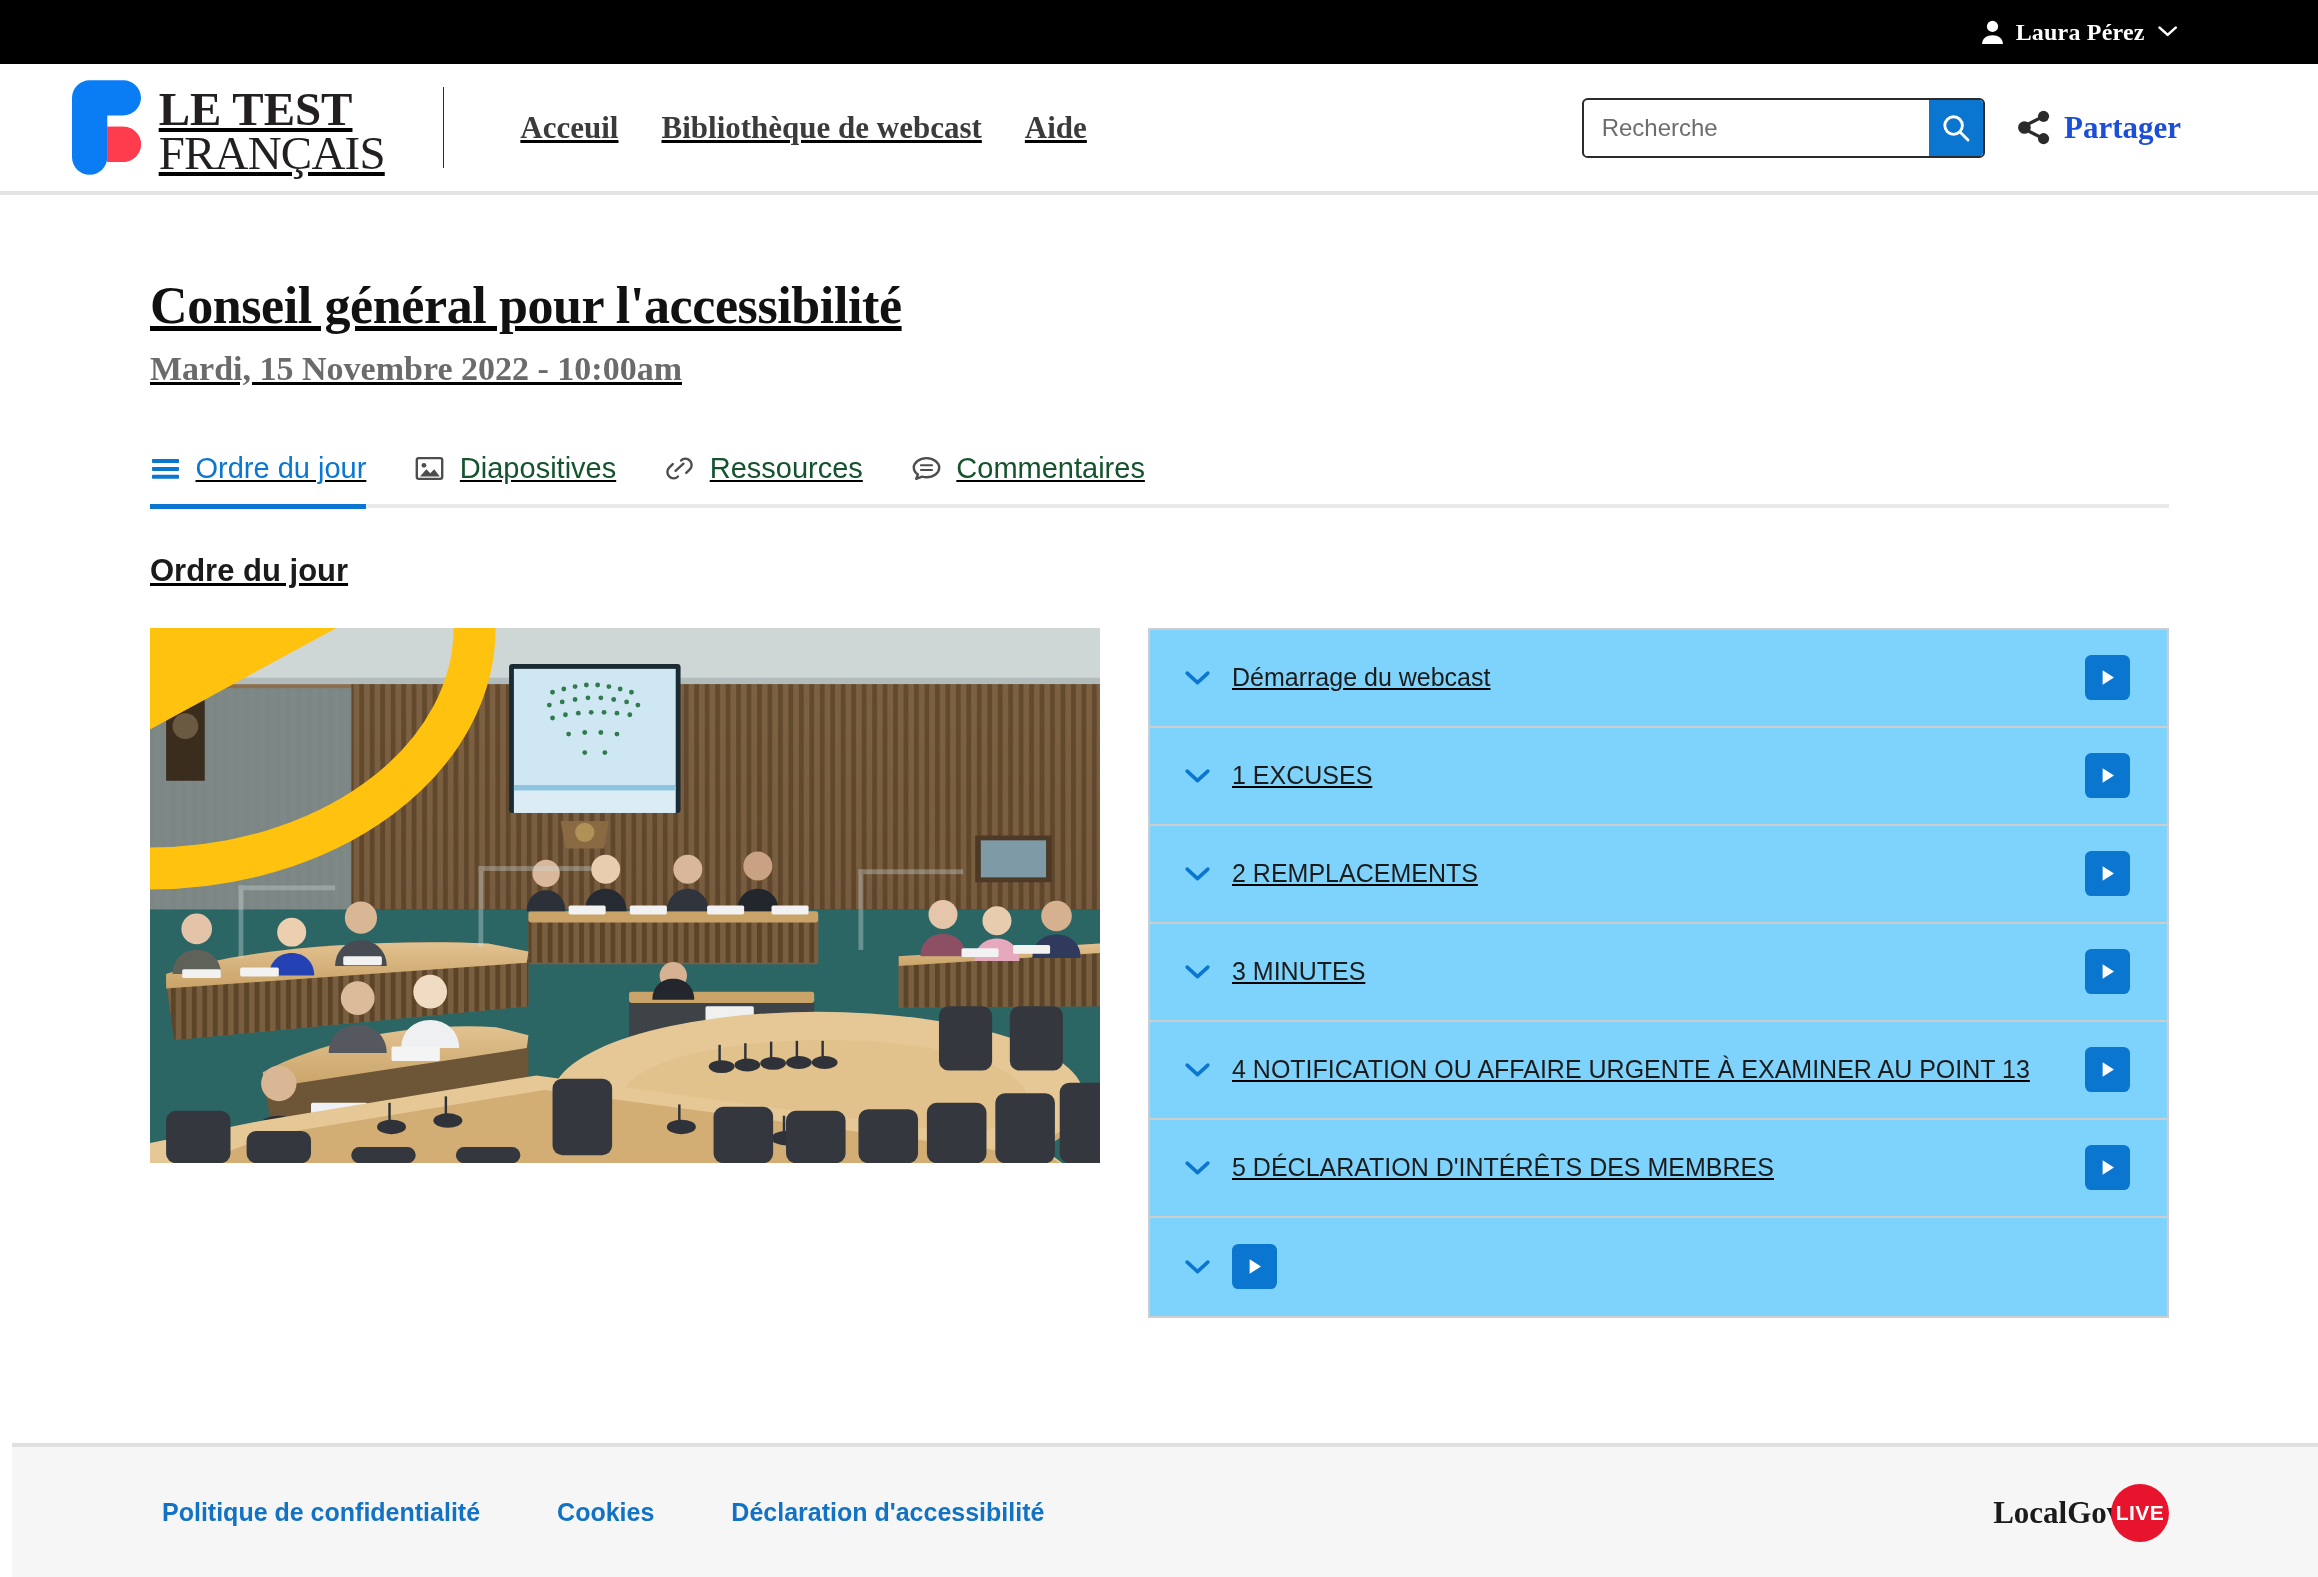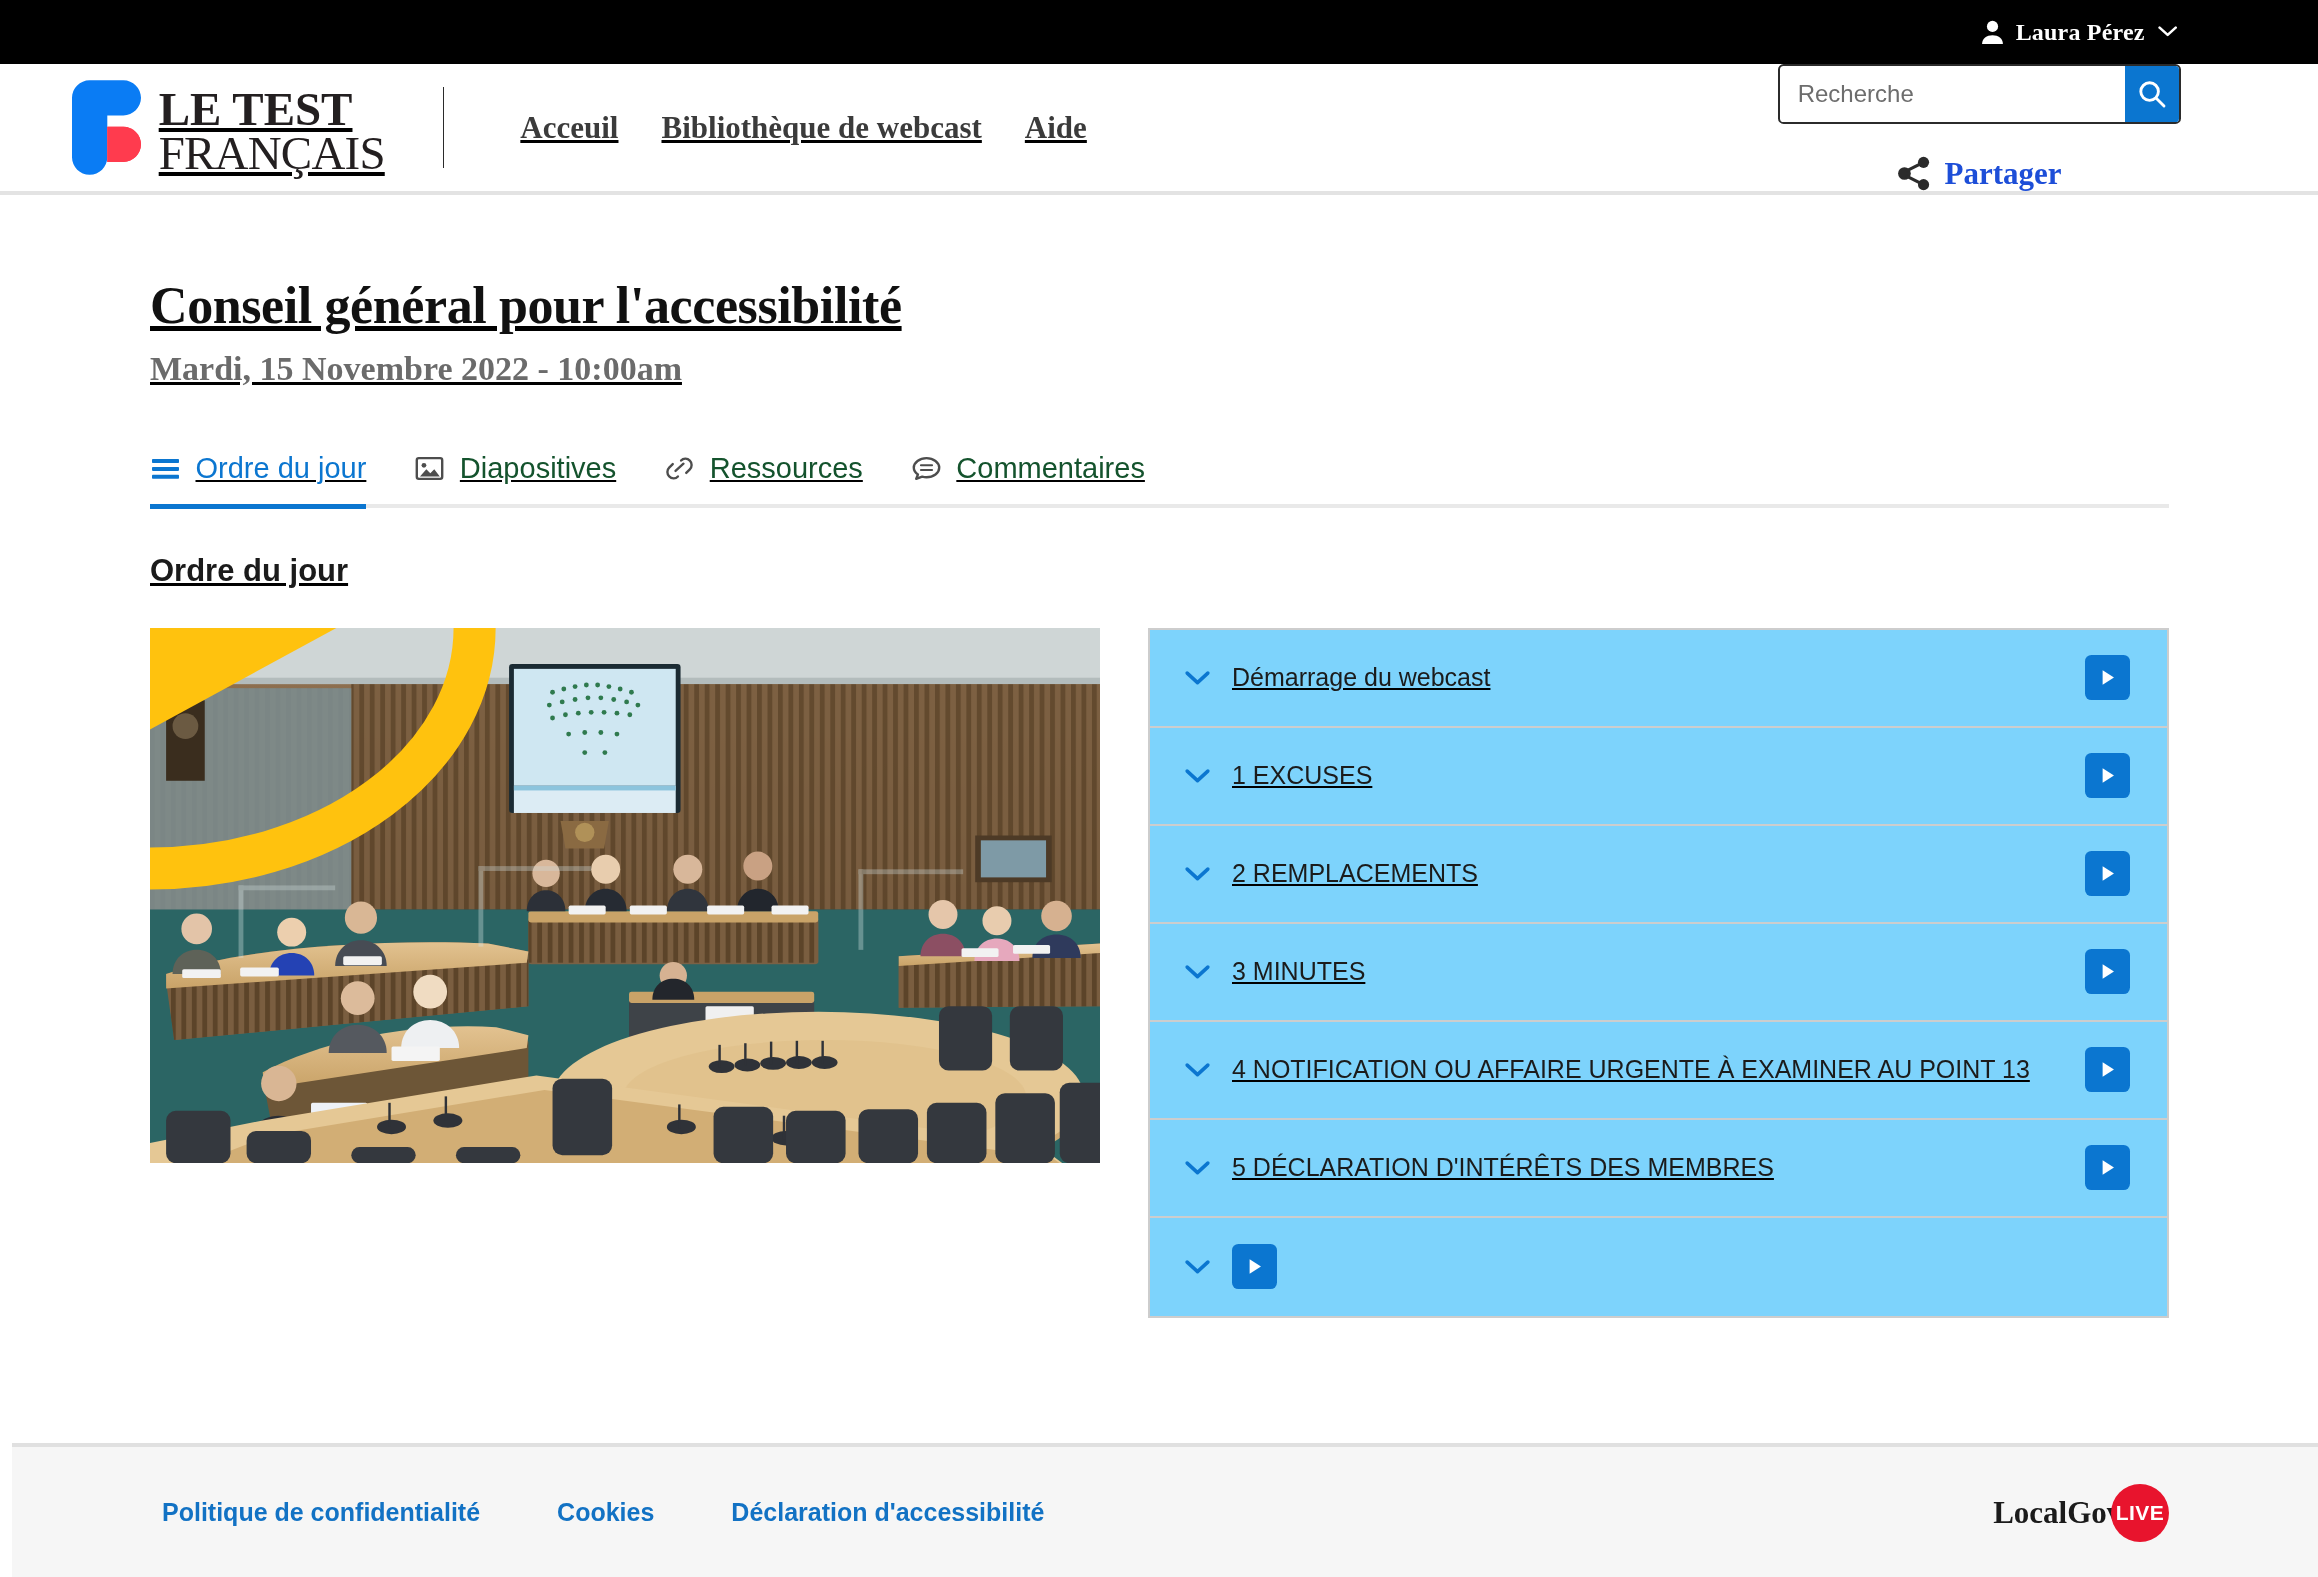--- a/index.html
+++ b/index.html
@@ -57,21 +57,21 @@
     display: flex; align-items: center; gap: 43px;
     margin-left: 76px;
   }
   .nav a {
     font-family: "Liberation Serif", serif;
     font-size: 31px; font-weight: 700; color: #3b3b3b;
     text-decoration: none; white-space: nowrap;
   }
   .hdr-right {
     position: absolute; right: 138px; top: 50%; transform: translateY(-50%);
-    display: flex; align-items: center; gap: 32px; flex-direction: column;
+    display: flex; align-items: center; gap: 32px;
   }
   .searchbox {
     display: flex; align-items: stretch;
     width: 403px; height: 60px;
     border: 2.4px solid #2b2b2b; border-radius: 5.6px; overflow: hidden;
     background: #fff;
   }
   .searchbox input {
     flex: 1; border: 0; outline: none; background: transparent;
     font-family: "Liberation Sans", sans-serif;

